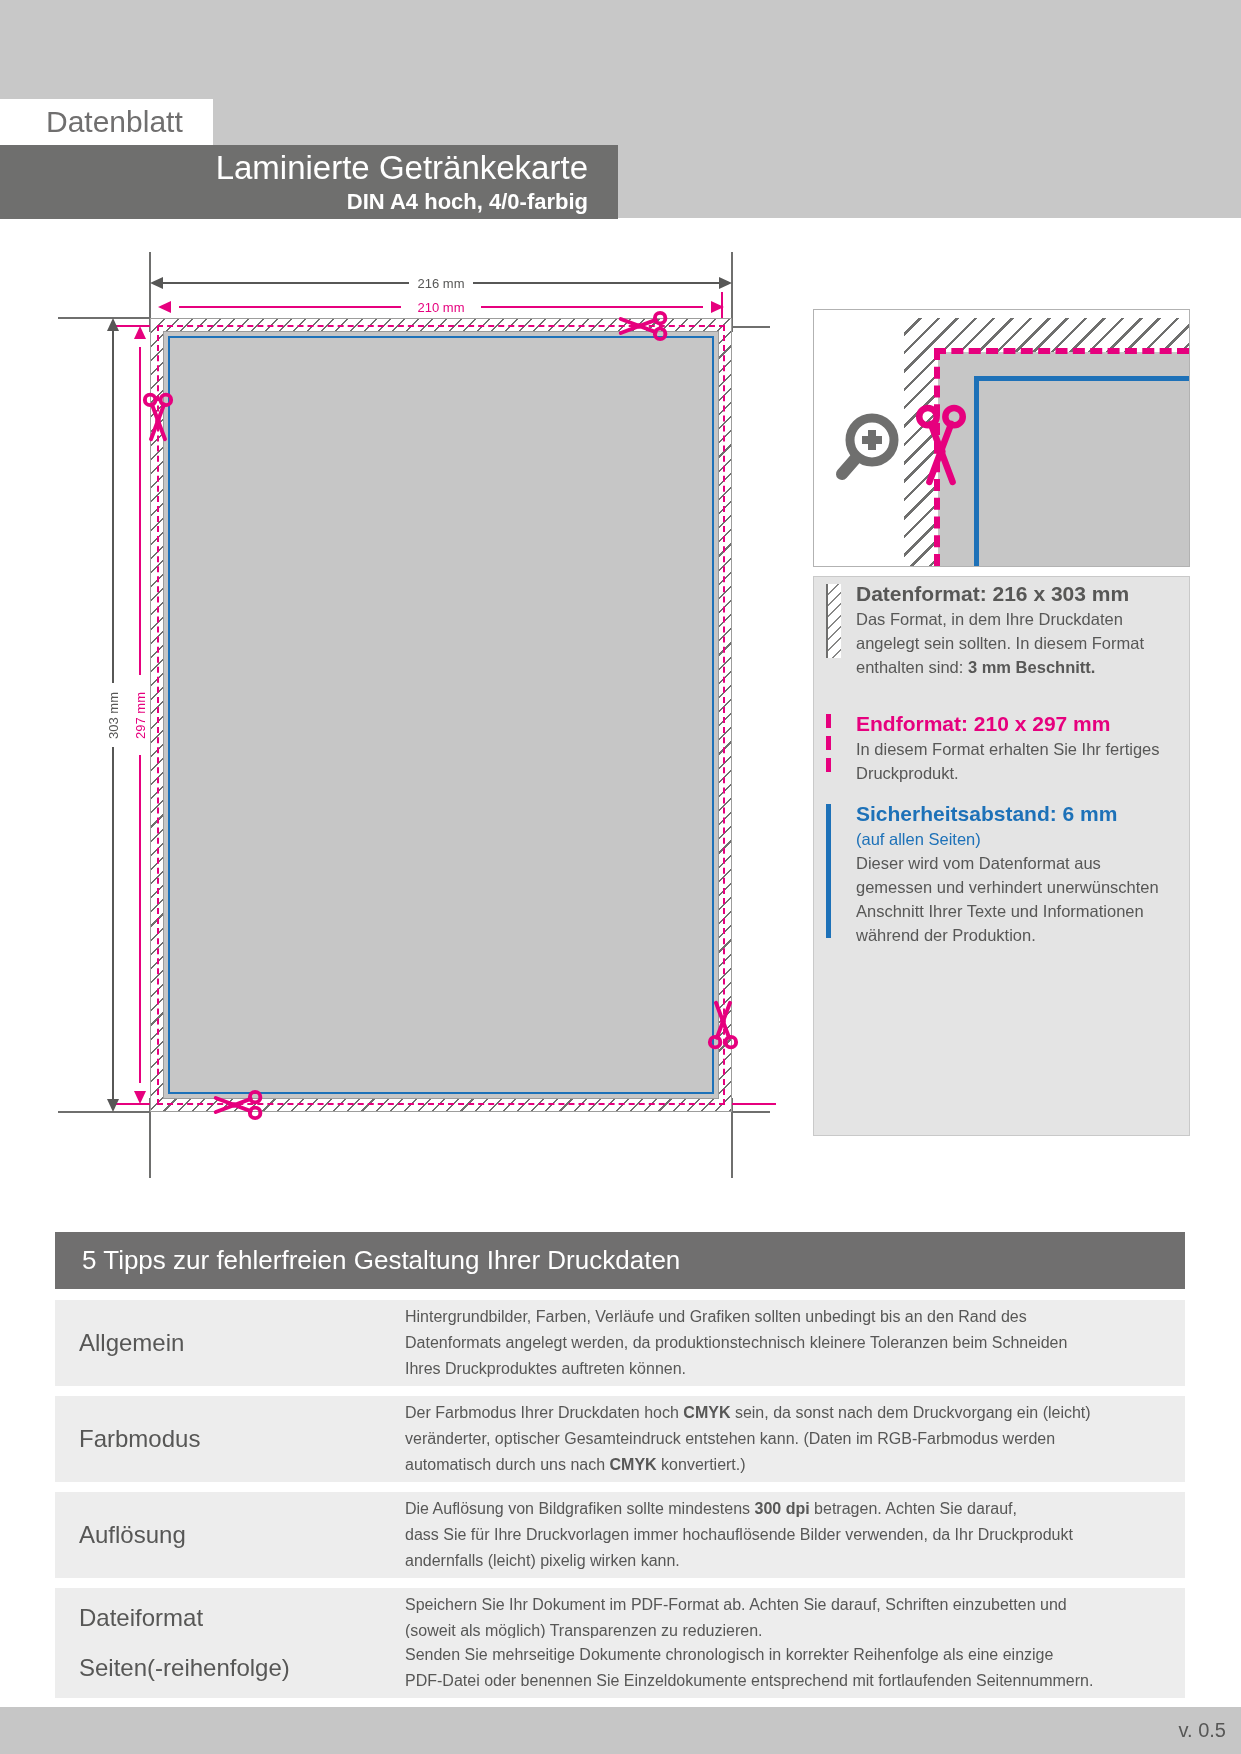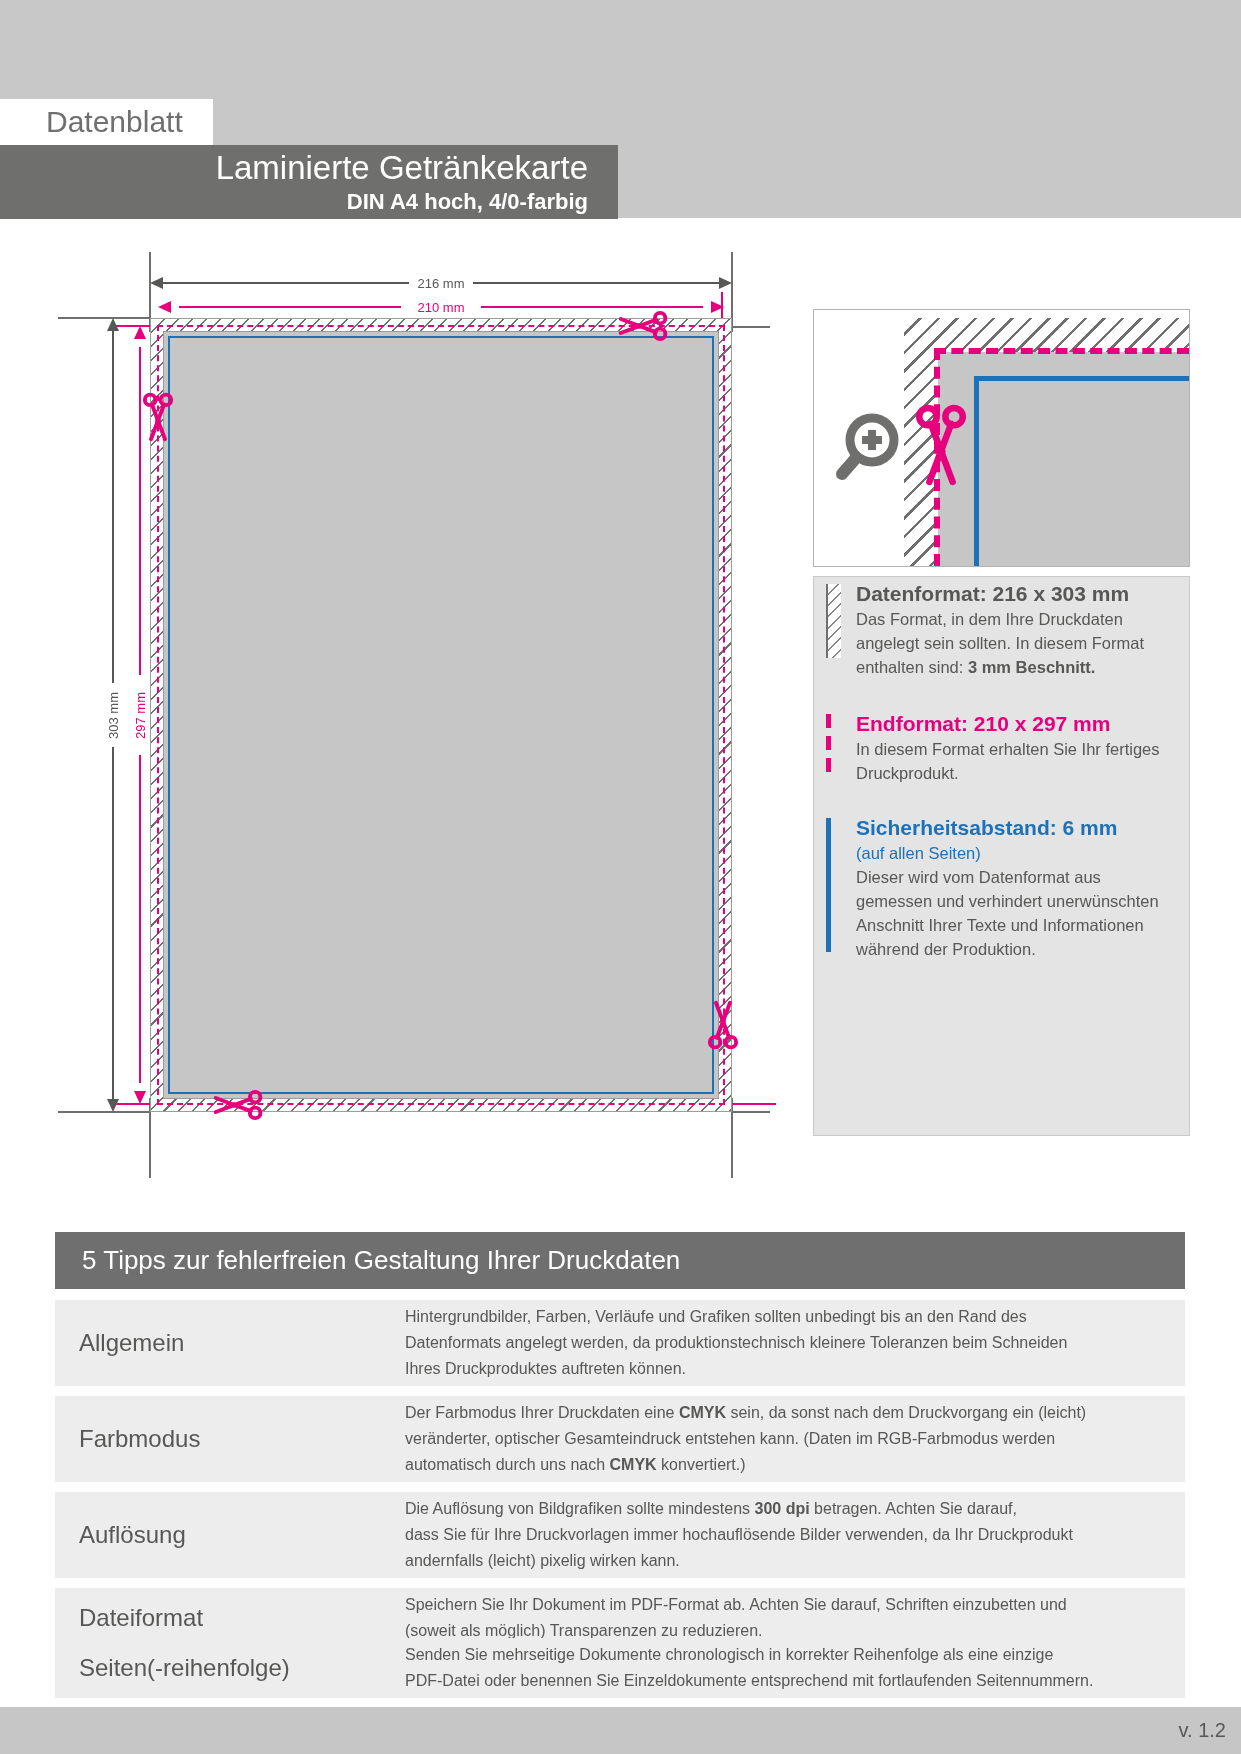--- a/index.html
+++ b/index.html
@@ -208,21 +208,21 @@
             <span></span>
           </div>
         </div>
       <div class="sec-txt">
         <div class="sec-h mag">Endformat: 210 x 297 mm</div>
         <div class="body-txt">In diesem Format erhalten Sie Ihr fertiges
 Druckprodukt.</div>
       </div>
     </div>
 
-    <div class="sec" style="margin-top:30px">
+    <div class="sec" style="margin-top:16px">
       <div class="icon-col">
           <div class="bar-chip"></div>
         </div>
       <div class="sec-txt">
         <div class="sec-h blu">Sicherheitsabstand: 6 mm</div>
         <div class="sec-sub">(auf allen Seiten)</div>
         <div class="body-txt">Dieser wird vom Datenformat aus
 gemessen und verhindert unerwünschten
 Anschnitt Ihrer Texte und Informationen
 während der Produktion.</div>
@@ -236,21 +236,21 @@
   </div>
 
   <div class="tip-row" style="top:1300px;height:86px">
     <div class="tip-label">Allgemein</div>
     <div class="tip-text"><span>Hintergrundbilder, Farben, Verläufe und Grafiken sollten unbedingt bis an den Rand des
 Datenformats angelegt werden, da produktionstechnisch kleinere Toleranzen beim Schneiden
 Ihres Druckproduktes auftreten können.</span></div>
   </div>
   <div class="tip-row" style="top:1396px;height:86px">
     <div class="tip-label">Farbmodus</div>
-    <div class="tip-text"><span>Der Farbmodus Ihrer Druckdaten eine </span><span style="font-weight: bold;">CMYK</span><span> sein, da sonst nach dem Druckvorgang ein (leicht)
+    <div class="tip-text"><span>Der Farbmodus Ihrer Druckdaten hoch </span><span style="font-weight: bold;">CMYK</span><span> sein, da sonst nach dem Druckvorgang ein (leicht)
 veränderter, optischer Gesamteindruck entstehen kann. (Daten im RGB-Farbmodus werden
 automatisch durch uns nach </span><span style="font-weight: bold;">CMYK</span><span> konvertiert.)</span></div>
   </div>
   <div class="tip-row" style="top:1492px;height:86px">
     <div class="tip-label">Auflösung</div>
     <div class="tip-text"><span>Die Auflösung von Bildgrafiken sollte mindestens </span><span style="font-weight: bold;">300 dpi</span><span> betragen. Achten Sie darauf,
 dass Sie für Ihre Druckvorlagen immer hochauflösende Bilder verwenden, da Ihr Druckprodukt
 andernfalls (leicht) pixelig wirken kann.</span></div>
   </div>
   <div class="tip-row" style="top:1588px;height:60px">
@@ -258,16 +258,16 @@
     <div class="tip-text"><span>Speichern Sie Ihr Dokument im PDF-Format ab. Achten Sie darauf, Schriften einzubetten und
 (soweit als möglich) Transparenzen zu reduzieren.</span></div>
   </div>
   <div class="tip-row" style="top:1638px;height:60px">
     <div class="tip-label">Seiten(-reihenfolge)</div>
     <div class="tip-text"><span>Senden Sie mehrseitige Dokumente chronologisch in korrekter Reihenfolge als eine einzige
 PDF-Datei oder benennen Sie Einzeldokumente entsprechend mit fortlaufenden Seitennummern.</span></div>
   </div>
 
   <div class="footer">
-    <span>v. 1.2</span>
+    <span>v. 0.5</span>
   </div>
 
 </div>
 
 </body></html>

